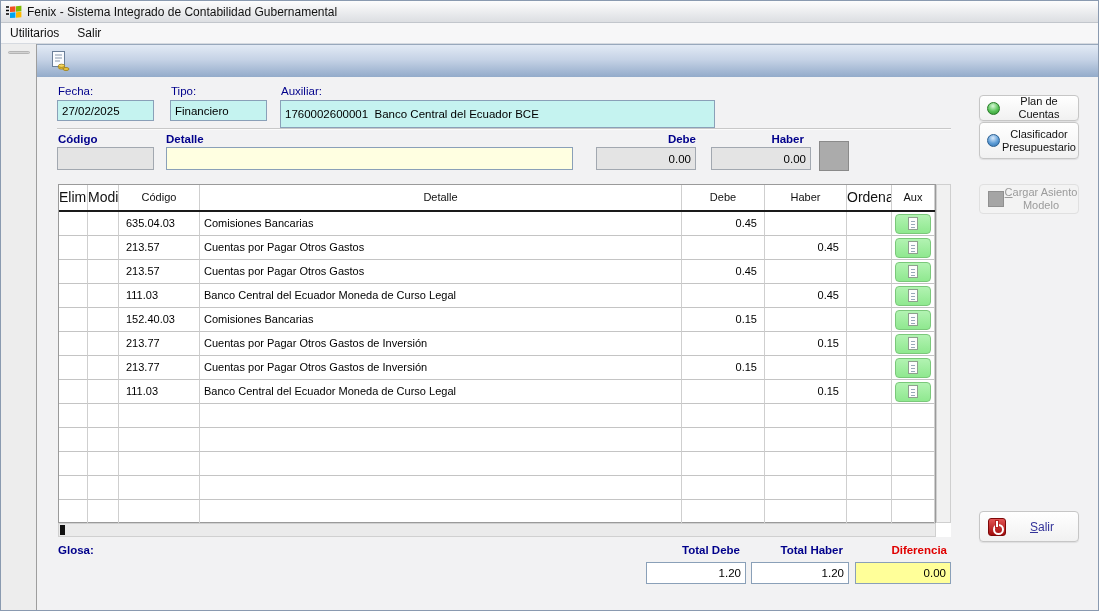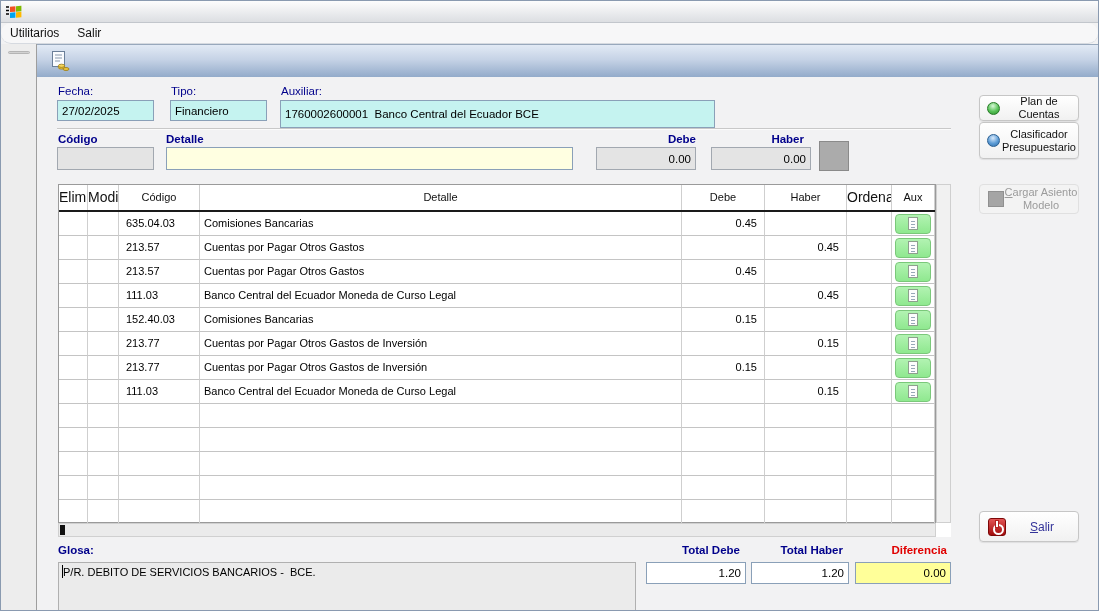--- a/index.html
+++ b/index.html
@@ -6,21 +6,21 @@
   body { background:#555; font-family:"Liberation Sans", sans-serif; }
   .screen{ position:relative; width:1099px; height:611px; background:#f2f2f3;
     border:1px solid #8a9ab0; overflow:hidden; font-family:"Liberation Sans", sans-serif; }
 
   
   .titlebar{ position:absolute; left:0; top:0; width:100%; height:22px;
     background:linear-gradient(180deg,#fdfdfd,#dcdee2); border-bottom:1px solid #c2c6cc;
     display:flex; align-items:center; padding-left:4px; gap:5px; }
   .titlebar .title{ font-size:12px; color:#111; }
   .menubar{ position:absolute; left:0; top:22px; width:100%; height:21px;
-    background:#f7f7f8; border-bottom:1px solid #d6dae0; display:flex; align-items:flex-start;border-radius:10px; }
+    background:#f7f7f8; border-bottom:1px solid #d6dae0; display:flex; align-items:flex-start; }
   .menu-item{ font-size:12px; color:#111; padding:3px 9px; cursor:default; }
 
   .body-area{ position:absolute; left:0; top:43px; width:100%; height:568px;
     border-top:1px solid #98a8bc; }
   .left-strip{ position:absolute; left:0; top:43px; width:36px; height:568px;
     background:#ededed; border-right:1px solid #9e9e9e; }
   .left-grip{ position:absolute; left:7px; top:7px; width:22px; height:3px;
     background:#d2d2d2; border:1px solid #b5b5b5; border-radius:2px; }
 
   .toolbar{ position:absolute; left:36px; top:44px; width:1063px; height:32px;
@@ -111,20 +111,21 @@
       <svg width="17" height="15" viewBox="0 0 17 15">
         <path d="M1 3 h3 M1 6.5 h3 M1 10 h3" stroke="#000" stroke-width="1.4"></path>
         <g transform="skewY(-4) translate(4,2)">
           <rect x="1" y="1" width="5.4" height="5.4" fill="#f25022"></rect>
           <rect x="7" y="1" width="5.4" height="5.4" fill="#7fba00"></rect>
           <rect x="1" y="7" width="5.4" height="5.4" fill="#00a4ef"></rect>
           <rect x="7" y="7" width="5.4" height="5.4" fill="#ffb900"></rect>
         </g>
       </svg>
     </span>
+    <span class="title">Fenix - Sistema Integrado de Contabilidad Gubernamental</span>
   </div>
 
   <div class="menubar">
     <span class="menu-item">Utilitarios</span>
     <span class="menu-item">Salir</span>
   </div>
 
   <div class="body-area"></div>
   <div class="left-strip">
     <div class="left-grip"></div>
@@ -341,21 +342,20 @@
         </div>
       </div>
   </div>
   <div class="vscroll"></div>
   <div class="hscroll">
     <div class="hthumb"></div>
   </div>
   <div class="scroll-corner"></div>
 
   <span class="lbl bold" style="left:57px; top:543px;">Glosa:</span>
-  <div class="glosa-box"><span class="caret"></span><span>P/R. DEBITO DE SERVICIOS BANCARIOS -  BCE.</span></div>
 
   <span class="lbl bold" style="left:645px; top:543px; width:100px; text-align:right; padding-right:6px;">Total Debe</span>
   <span class="lbl bold" style="left:750px; top:543px; width:98px; text-align:right; padding-right:6px;">Total Haber</span>
   <span class="lbl red" style="left:854px; top:543px; width:96px; text-align:right; padding-right:4px;">Diferencia</span>
   <input class="fld right" style="left: 645px; top: 561px; width: 100px; height: 22px;" readonly="" value="1.20">
   <input class="fld right" style="left: 750px; top: 561px; width: 98px; height: 22px;" readonly="" value="1.20">
   <input class="fld diffyellow" style="left: 854px; top: 561px; width: 96px; height: 22px;" readonly="" value="0.00">
 
   <button class="side-btn" style="top:94px; height:26px;">
     <span class="ball green"></span>

